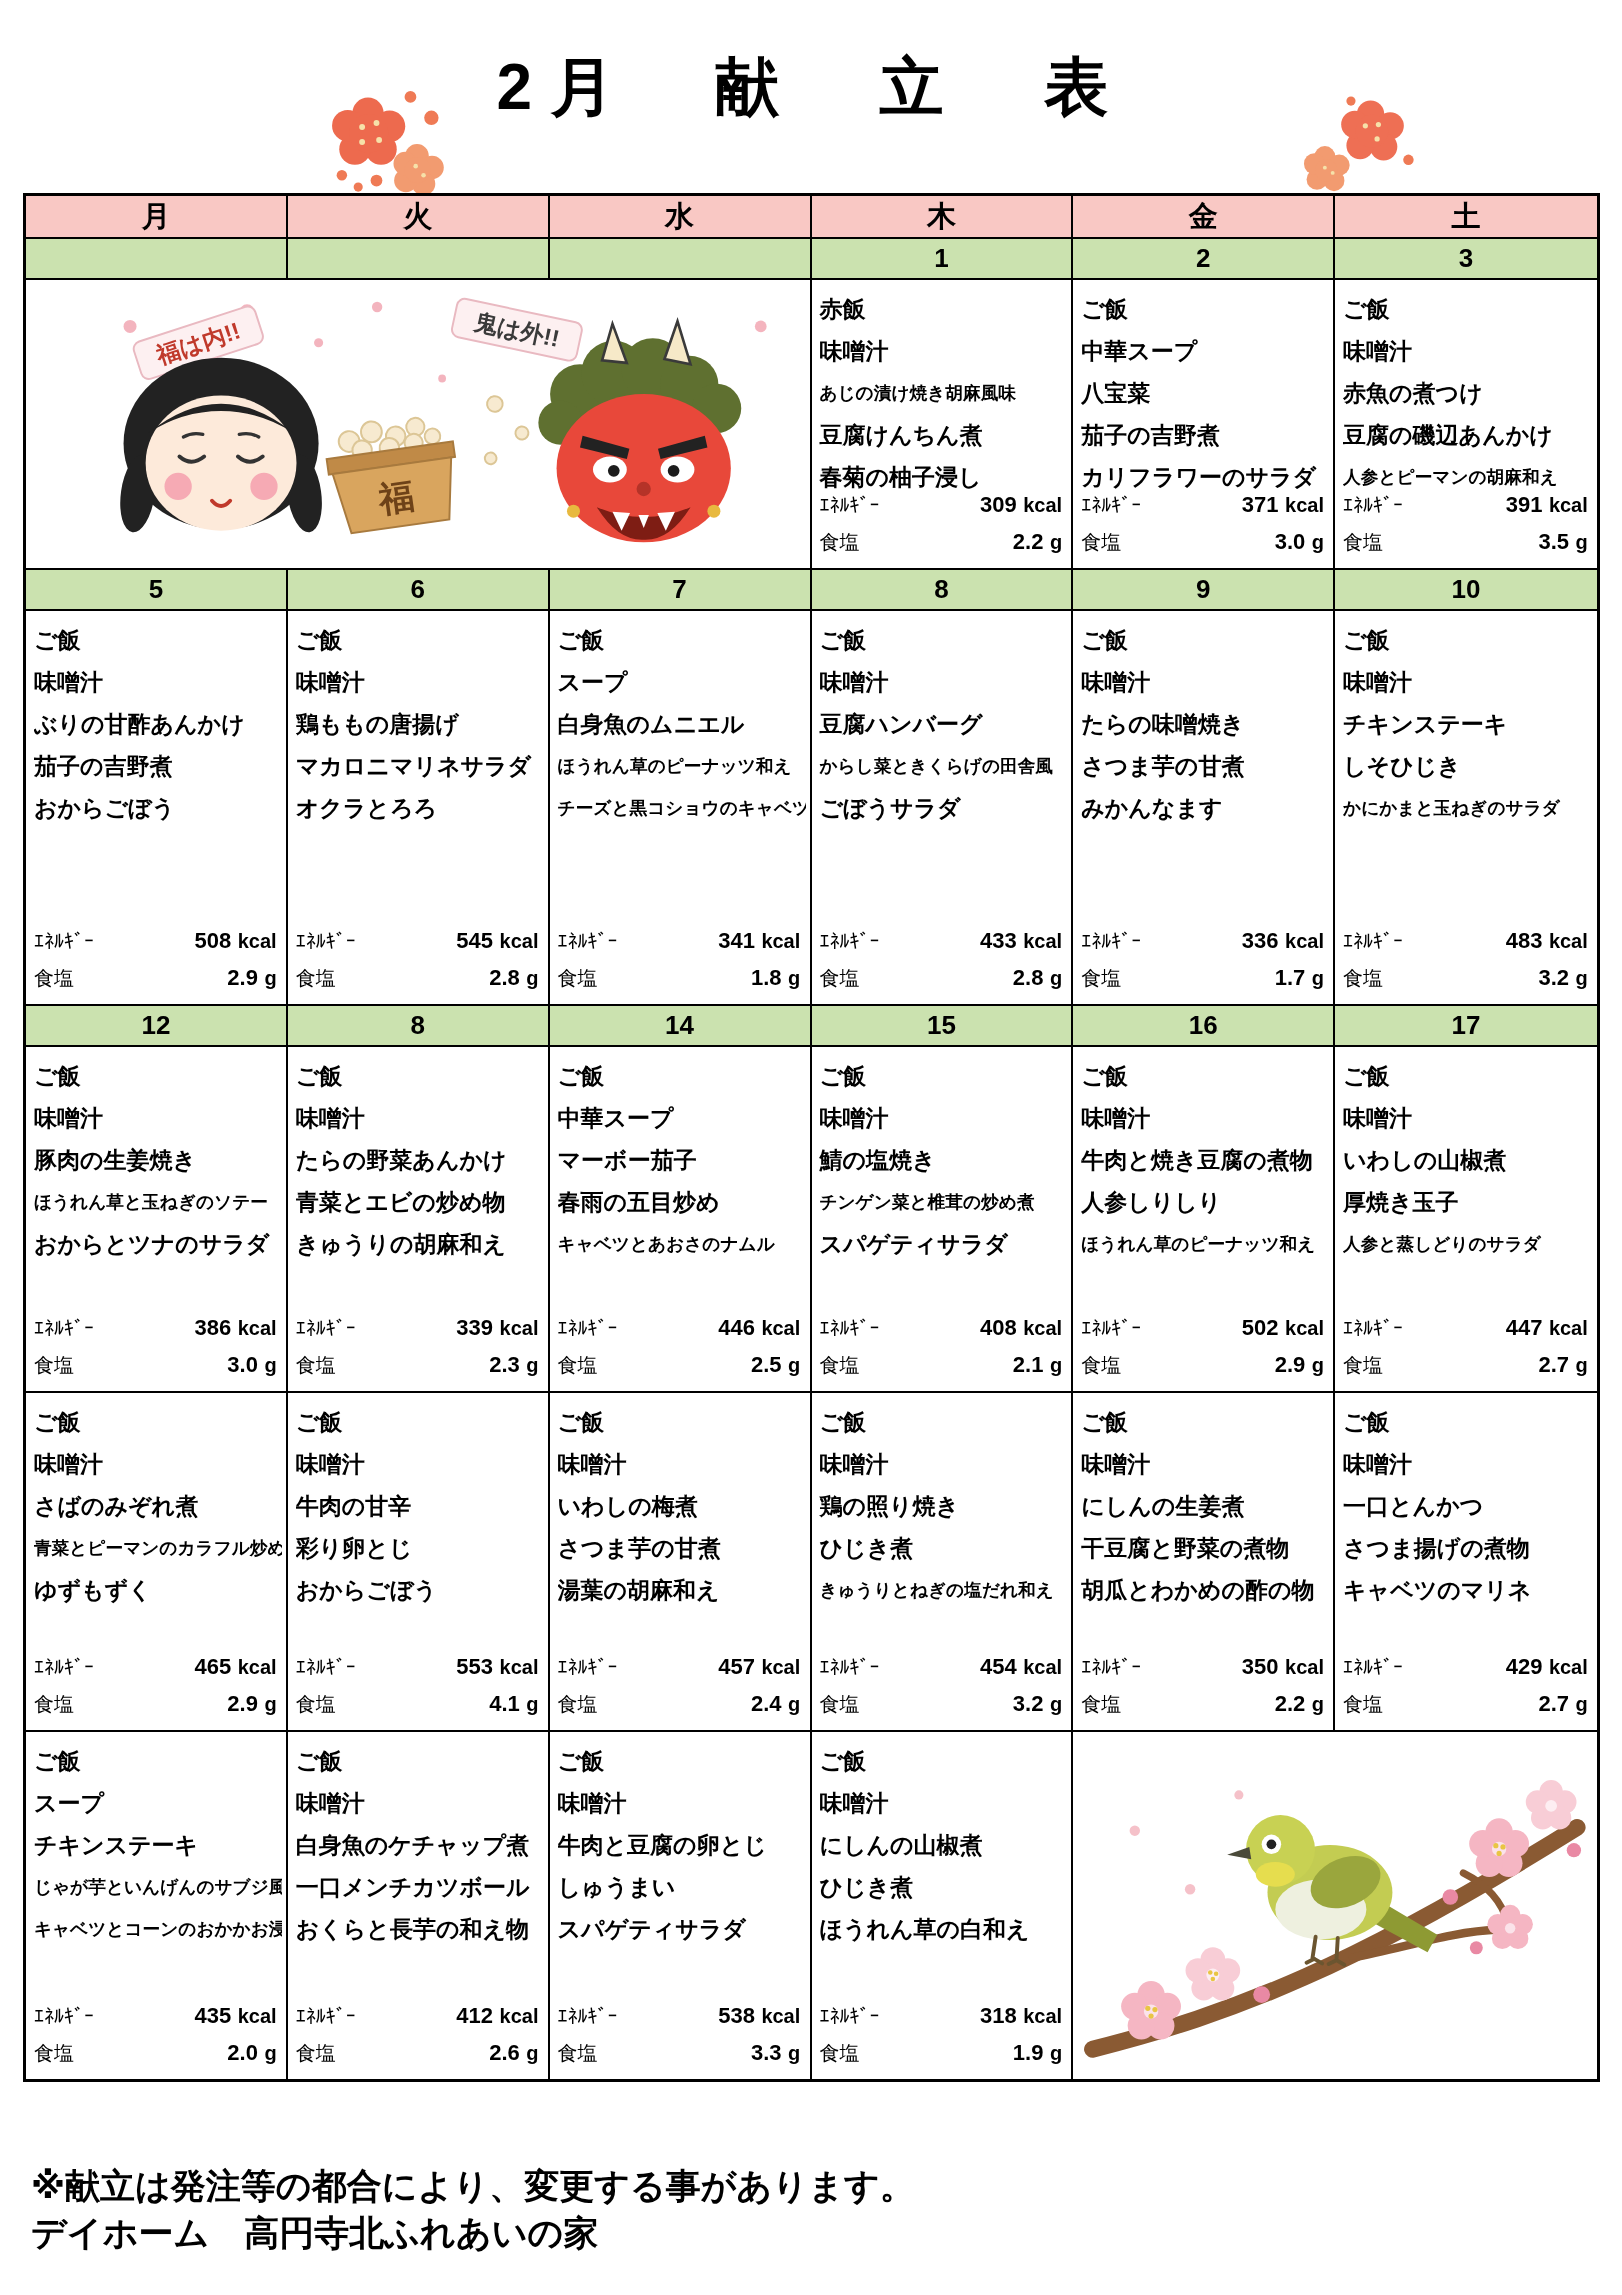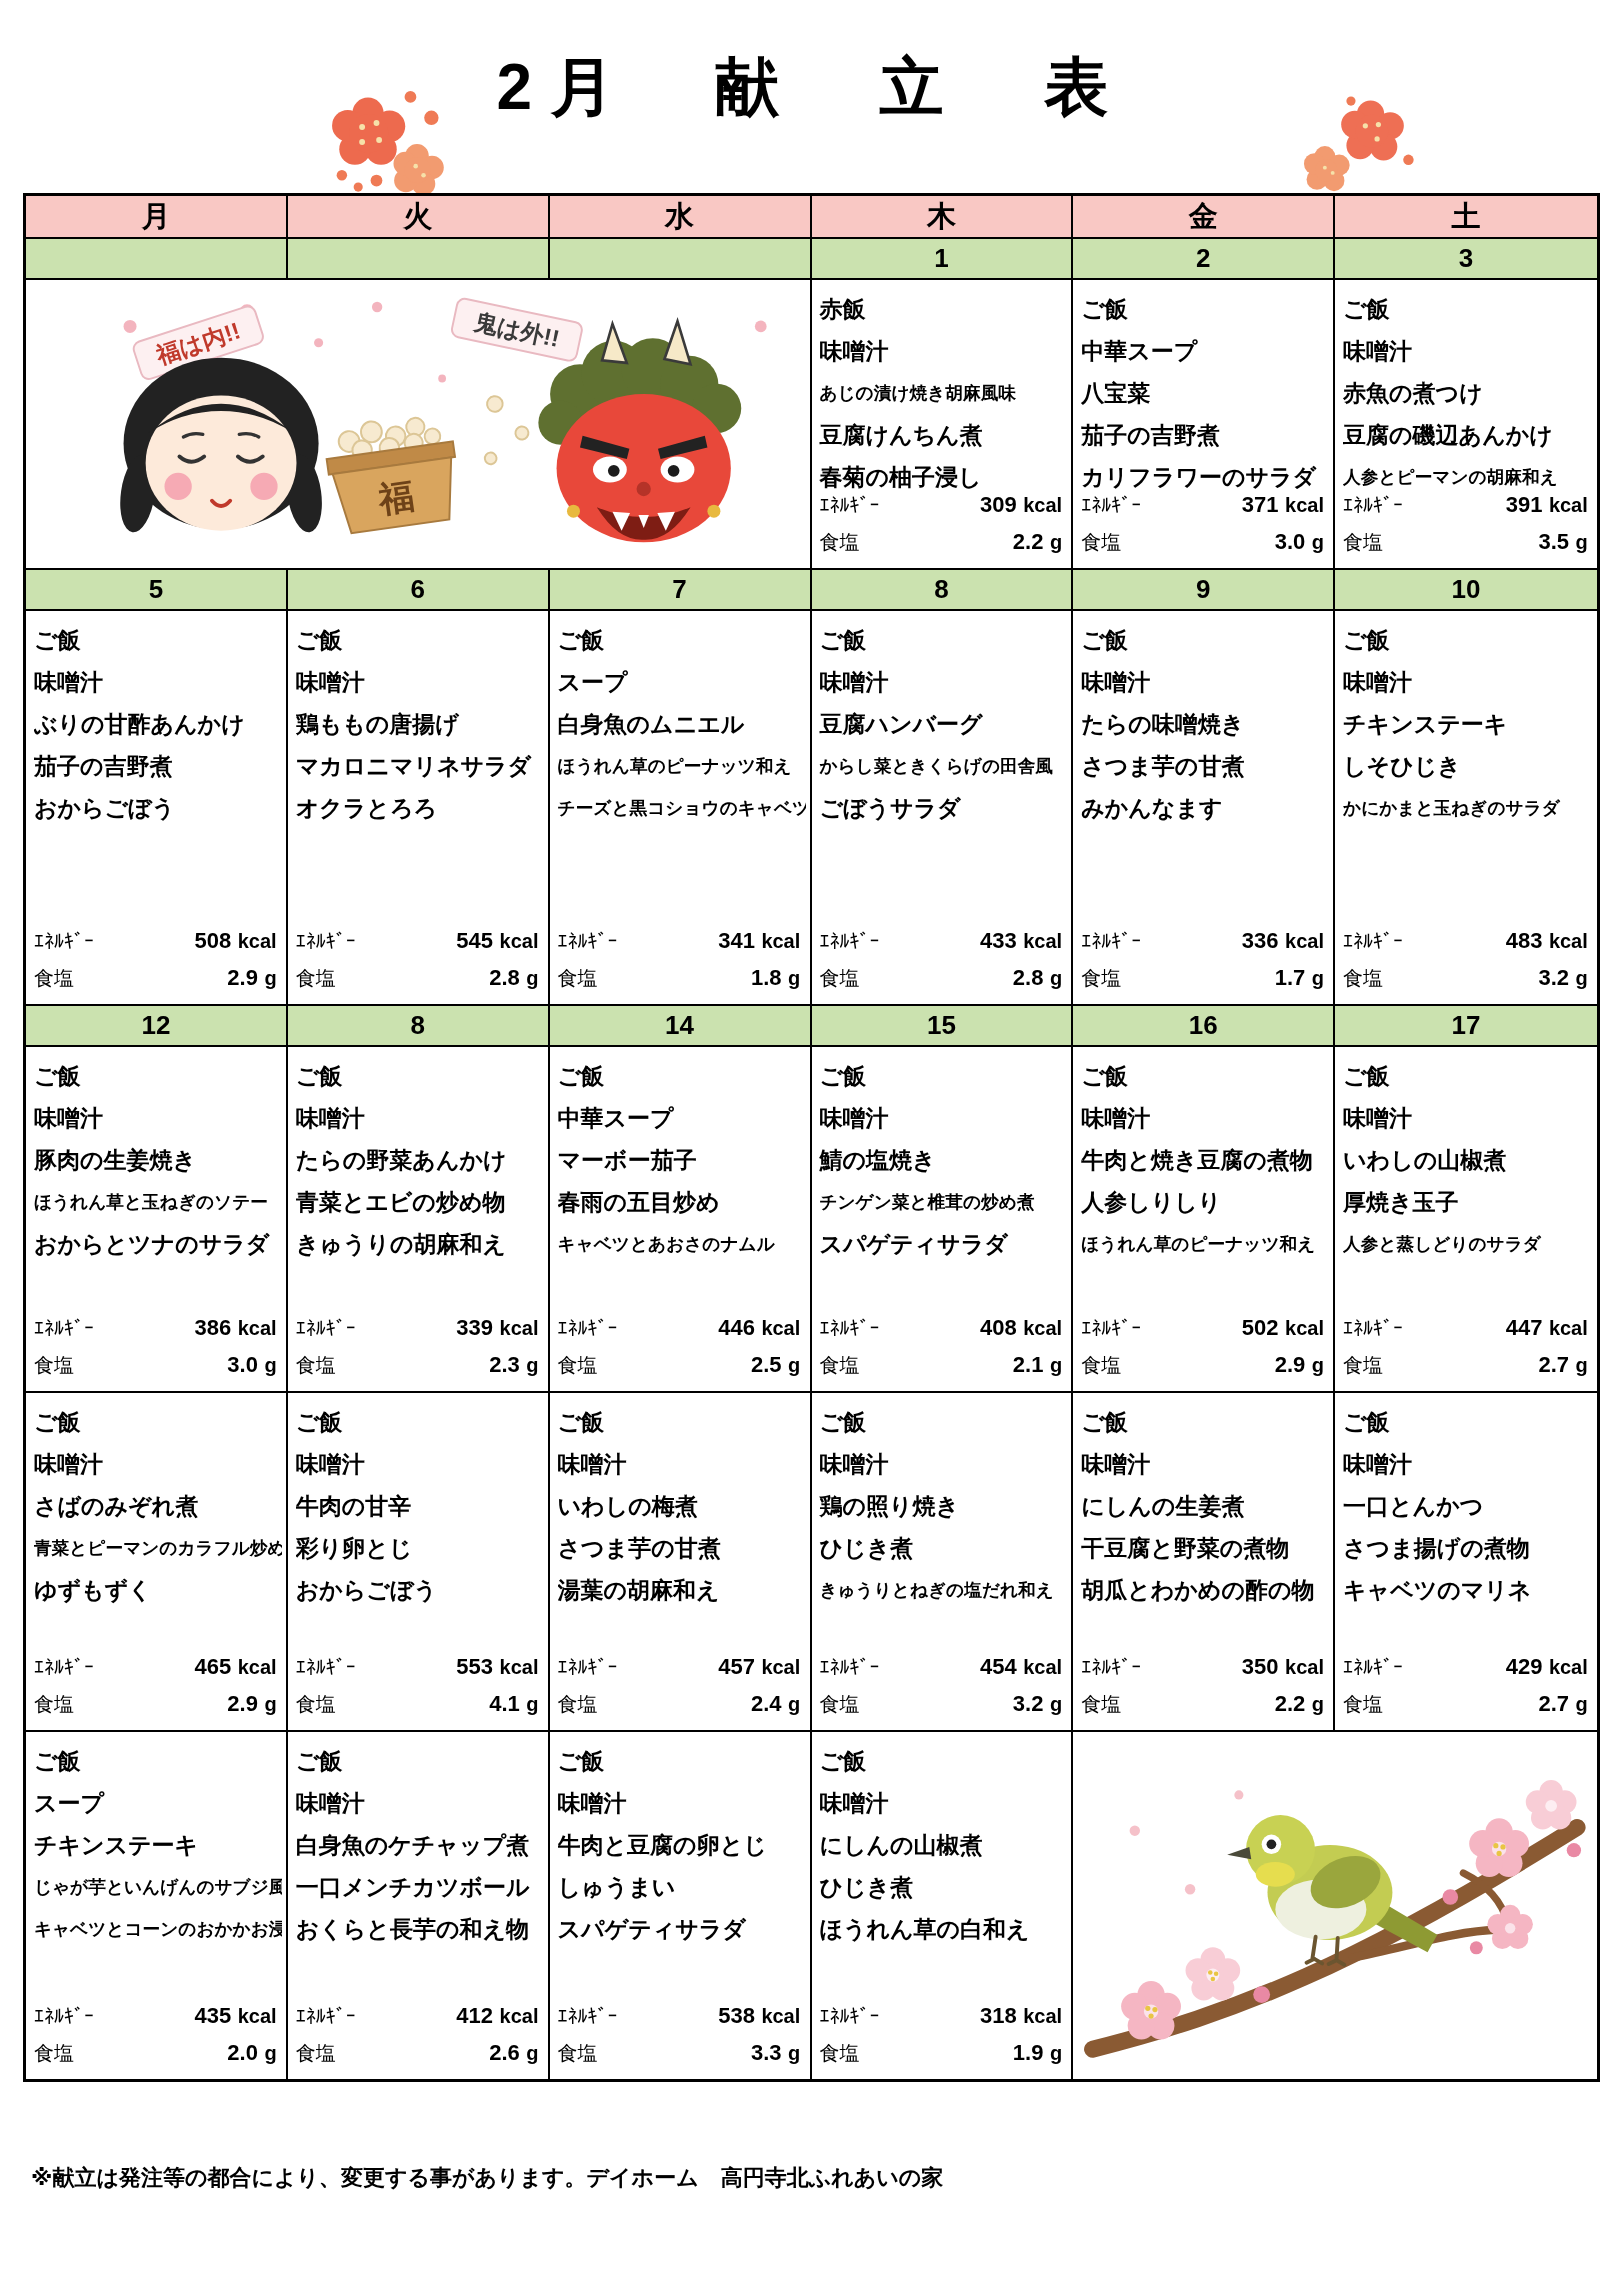--- a/index.html
+++ b/index.html
@@ -51,22 +51,22 @@
   .energy{position:absolute;left:7.9px;right:9.2px;bottom:6.5px;}
   .energy-line{display:flex;justify-content:space-between;align-items:baseline;line-height:34px;}
   .energy-label{font-size:20px;font-weight:400;}
   .energy-value{font-size:22px;font-weight:600;}
   .energy-unit{font-size:20px;font-weight:700;margin-left:6.5px;}
   .image-cell{background:#fff;}
   .image-cell svg{display:block;width:100%;height:100%;}
   
   #footer-row{
     position:absolute;left:31px;top:2163px;width:1564px;
-    display:flex;justify-content:flex-start;align-items:baseline;
-    font-size:22px;font-weight:600;
+    display:flex;justify-content:space-between;align-items:baseline;
+    font-size:35px;font-weight:600;flex-direction:column;
   }
   :root{--pink:#f9c8c4;--green:#cbe2af;}
 </style>
 </head>
 <body>
 
 <div id="title-row">
   <h1 id="page-title">2月　献　立　表</h1>
 </div>
 

